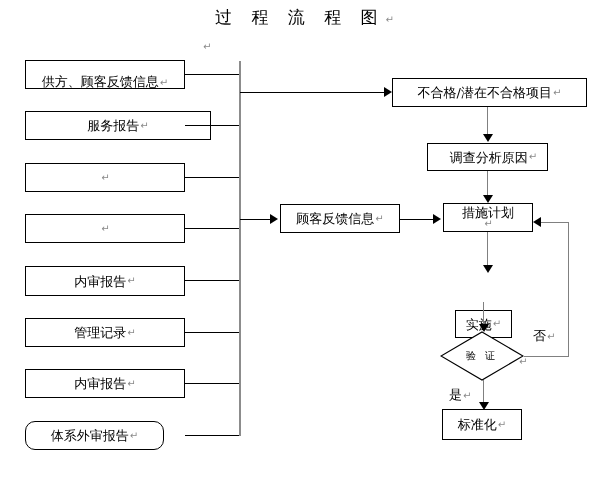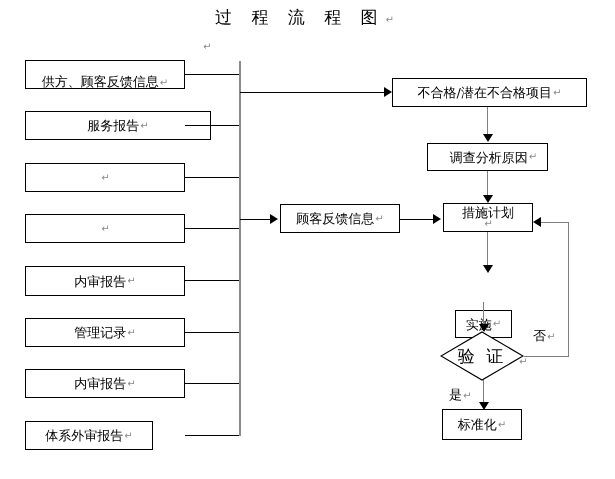--- a/index.html
+++ b/index.html
@@ -109,21 +109,21 @@
     position: absolute;
   }
   .diamond-wrap svg { display: block; }
   .diamond-label {
     position: absolute;
     left: 0; top: 0;
     width: 100%; height: 100%;
     display: flex;
     align-items: center;
     justify-content: center;
-    font-size: 17px;
+    font-size: 10px;
     letter-spacing: 3px;
     color: #000000;
     white-space: nowrap;
   }
   
   .edge-label {
     position: absolute;
     font-size: 13px;
     color: #000000;
     white-space: nowrap;
@@ -159,21 +159,21 @@
       <span class="pilcrow">↵</span>
   </div>
   <div class="node" style="left:25px; top:318px; width:160px; height:29px;">
     <span class="txt">管理记录</span>
       <span class="pilcrow">↵</span>
   </div>
   <div class="node" style="left:25px; top:369px; width:160px; height:29px;">
     <span class="txt">内审报告</span>
       <span class="pilcrow">↵</span>
   </div>
-  <div class="node" style="left:25px; top:421px; width:128px; height:29px;">
+  <div class="node" style="left:25px; top:421px; width:139px; height:29px;border-radius:10px;">
     <span class="txt">体系外审报告</span>
       <span class="pilcrow">↵</span>
   </div>
 
   <div class="line-h" style="left:185px; top:74px;  width:56px;"></div>
   <div class="line-h" style="left:185px; top:125px; width:56px;"></div>
   <div class="line-h" style="left:185px; top:177px; width:56px;"></div>
   <div class="line-h" style="left:185px; top:228px; width:56px;"></div>
   <div class="line-h" style="left:185px; top:280px; width:56px;"></div>
   <div class="line-h" style="left:185px; top:332px; width:56px;"></div>

